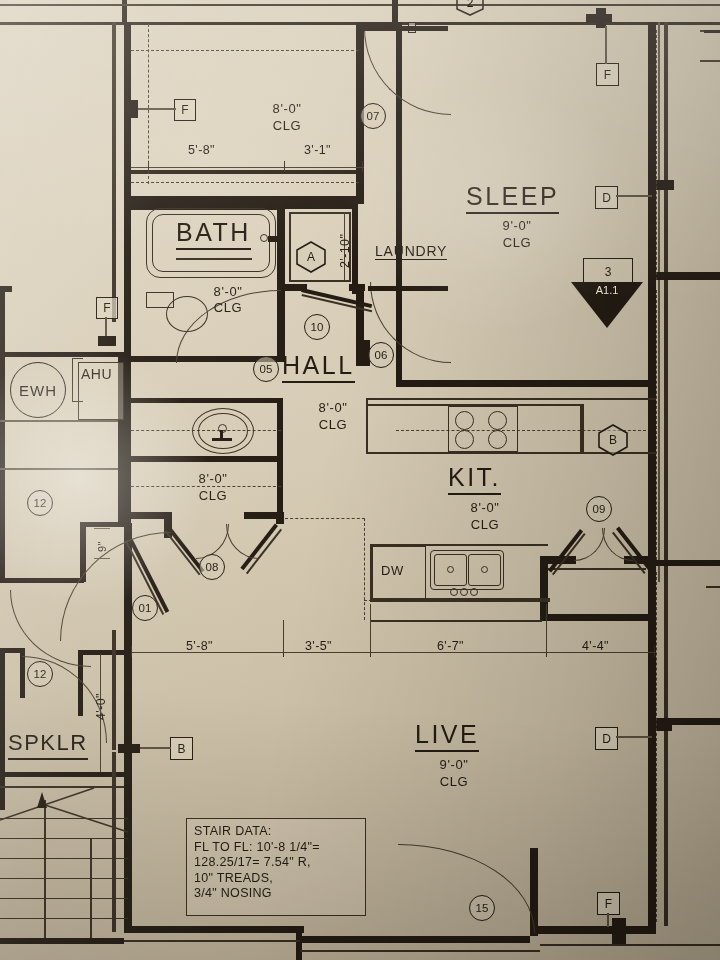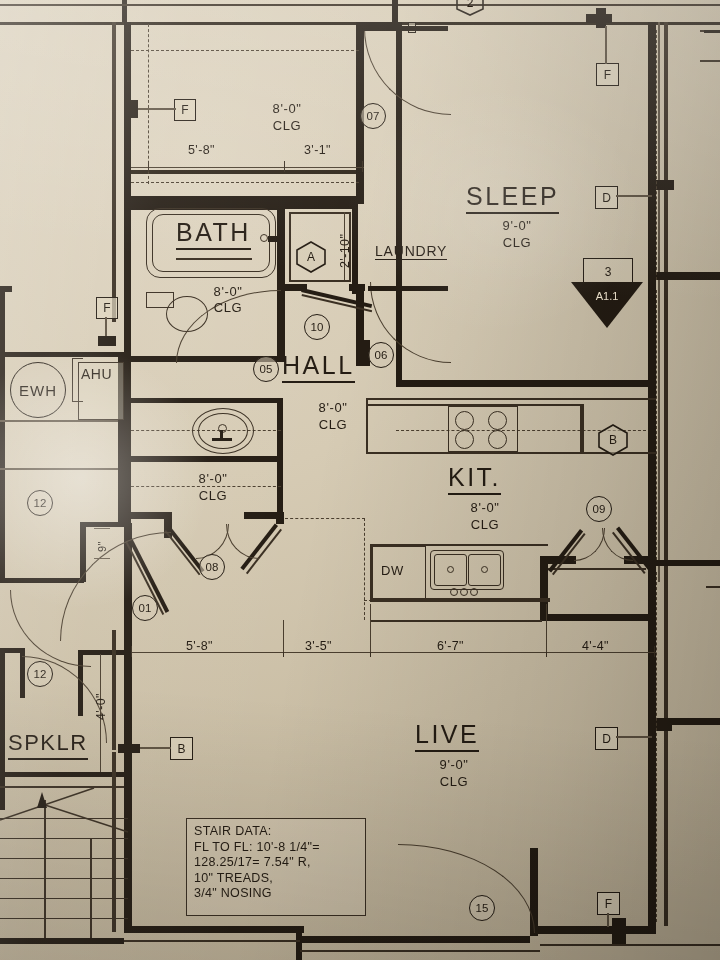--- a/index.html
+++ b/index.html
@@ -440,21 +440,21 @@
   <div class="hex" style="left:596px;top:423px;width:34px;height:34px;">
     <svg viewBox="0 0 34 34">
         <polygon points="17,2 31,10 31,24 17,32 3,24 3,10" fill="rgba(214,203,180,.5)" stroke="#241c13" stroke-width="1.6"></polygon>
       </svg>
     <span>B</span>
   </div>
 
   <div style="position:absolute;left:583px;top:258px;width:48px;height:26px;border:1.6px solid #241c13;background:rgba(214,203,180,.6);display:flex;align-items:center;justify-content:center;font-size:12px;color:#241c13;border-bottom:1.4px solid #241c13;">
     <span>3</span>
   </div>
-  <div style="position:absolute;left:583px;top:284px;width:48px;height:18px;display:flex;align-items:flex-end;justify-content:center;font-size:11px;color:#e7ddc8;z-index:3;">
+  <div style="position:absolute;left:583px;top:284px;width:48px;height:18px;display:flex;align-items:flex-start;justify-content:center;font-size:11px;color:#e7ddc8;z-index:3;">
     <span>A1.1</span>
   </div>
   <svg style="position:absolute;left:571px;top:282px;width:72px;height:46px;">
     <polygon points="0,0 72,0 36,46" fill="#241c13"></polygon>
   </svg>
 
   <div class="databox" style="left:186px;top:818px;width:164px;height:86px;padding:5px 7px;">
     <div class="line">STAIR DATA:</div>
     <div class="line">FL TO FL: 10'-8 1/4"=</div>
     <div class="line">128.25/17=  7.54" R,</div>

